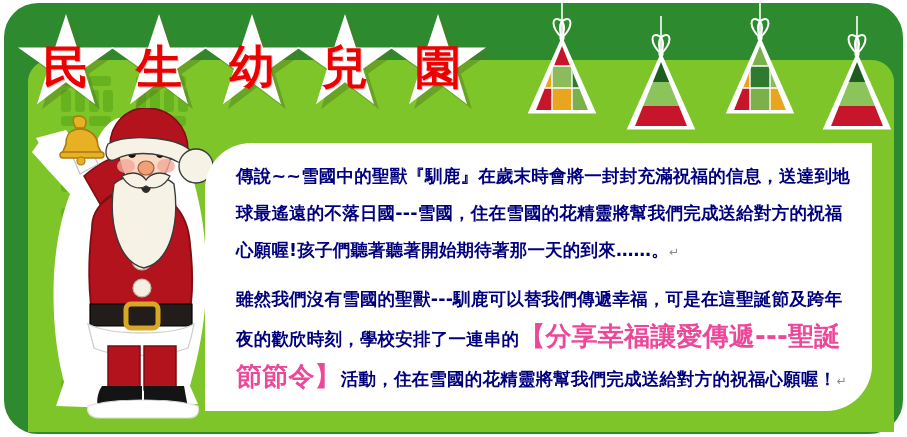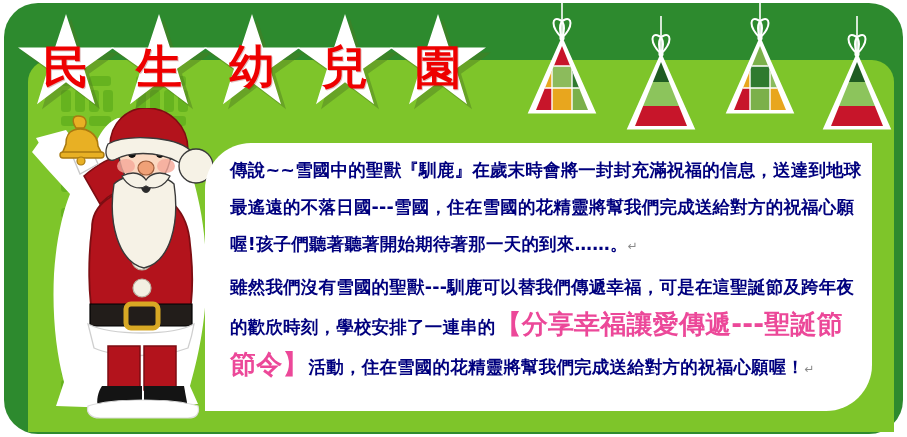--- a/index.html
+++ b/index.html
@@ -71,21 +71,21 @@
   
   .body-text{
     position:absolute;left:226px;top:148px;width:640px;
     font-family:"DejaVu Sans","Liberation Sans",sans-serif;
     font-size:17.5px;
     font-weight:bold;
     color:#00007e;
     line-height:37px;
     letter-spacing:.2px;
   }
-  .body-text p{margin:4px;}
+  .body-text p{margin:10px;}
   .hl-green{color:#ec4899;font-size:26px;font-weight:bold;}
   .ret{color:#8a8a8a;font-size:12px;font-weight:normal;}
 </style>
 </head>
 <body>
 
 <div id="poster">
 
   <div class="frame"></div>
   <div class="inner-green"></div>

